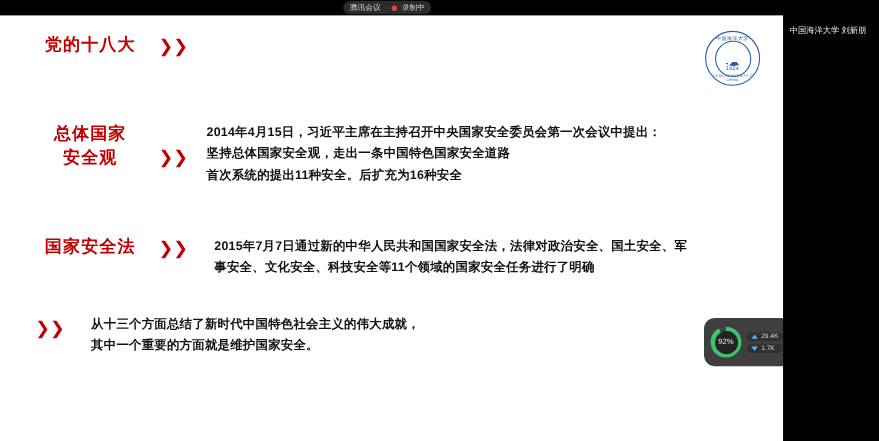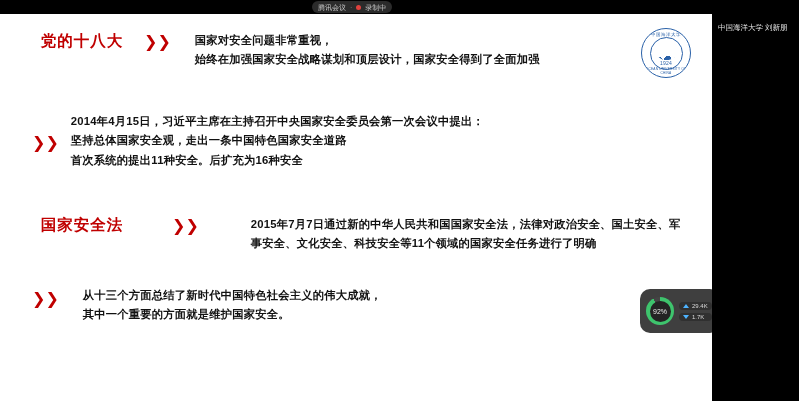--- a/index.html
+++ b/index.html
@@ -181,23 +181,23 @@
 
   
   #row-1 { top: 16px; left: 26px; }
   #row-1 .label { width: 112px; }
   #row-1 .arrow { margin: 4px 0 0 6px; }
   #row-1 .body-text { margin-left: 24px; margin-top: 1px; }
 
   #row-2 { top: 97px; left: 26px; }
   #row-2 .label { width: 112px; }
   #row-2 .arrow { margin: 24px 0 0 6px; }
-  #row-2 .body-text { margin-left: 12px; margin-top: 1px; }
-
-  #row-3 { top: 200px; left: 26px; gap: 28px; }
+  #row-2 .body-text { margin-left: 17px; margin-top: 1px; }
+
+  #row-3 { top: 200px; left: 26px; }
   #row-3 .label { width: 112px; }
   #row-3 .arrow { margin: 4px 0 0 6px; }
   #row-3 .body-text { margin-left: 24px; margin-top: 1px; }
 
   #row-4 { top: 265px; left: 26px; }
   #row-4 .label { width: 112px; }
   #row-4 .arrow { margin: 12px 0 0 6px; }
   #row-4 .body-text { margin-left: 24px; margin-top: 7px; }
 
   
@@ -288,25 +288,25 @@
       <div class="logo-inner">
         <div class="logo-wave"></div>
         <div class="logo-year">1924</div>
       </div>
       <div class="logo-en-bottom">OCEAN UNIVERSITY OF CHINA</div>
     </div>
 
     <div class="row" id="row-1">
       <div class="label">党的十八大</div>
       <div class="arrow">❯❯</div>
-      <div class="body-text">国家对安全问题非常重视，
-  始终在加强国家安全战略谋划和顶层设计，国家安全得到了全面加强</div>
     </div>
 
     <div class="row" id="row-2">
+      <div class="label">总体国家
+安全观</div>
       <div class="arrow">❯❯</div>
       <div class="body-text">2014年4月15日，习近平主席在主持召开中央国家安全委员会第一次会议中提出：
 坚持总体国家安全观，走出一条中国特色国家安全道路
 首次系统的提出11种安全。后扩充为16种安全</div>
     </div>
 
     <div class="row" id="row-3">
       <div class="label">国家安全法</div>
       <div class="arrow">❯❯</div>
       <div class="body-text">2015年7月7日通过新的中华人民共和国国家安全法，法律对政治安全、国土安全、军

